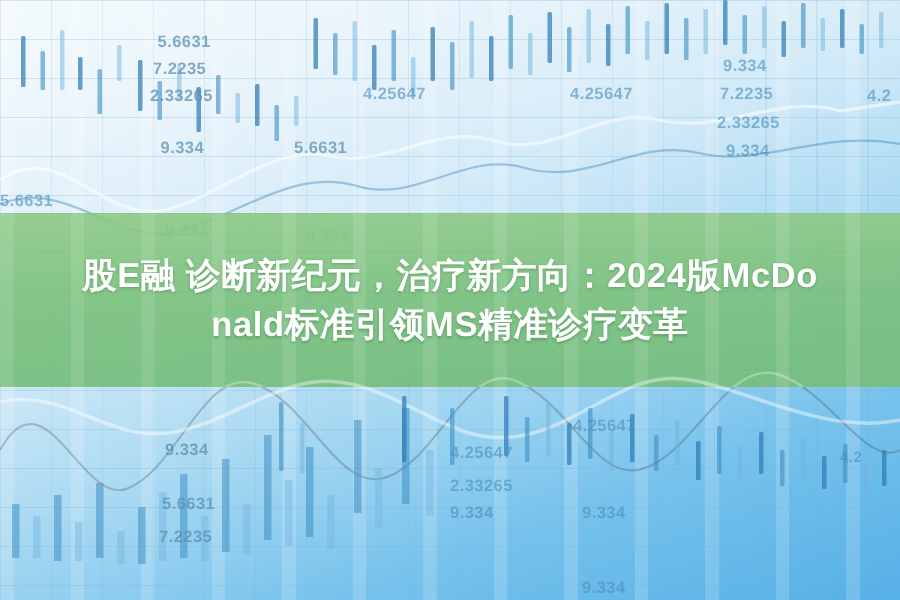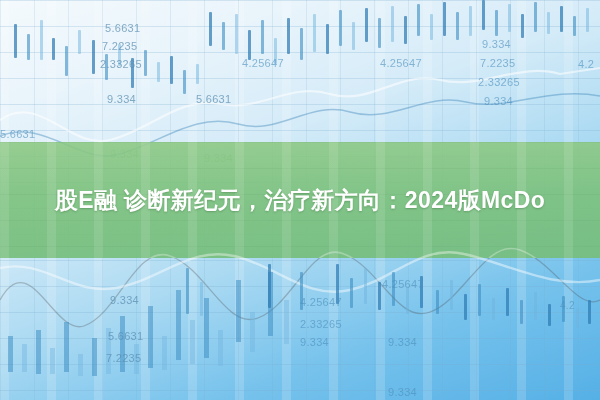--- a/index.html
+++ b/index.html
@@ -54,20 +54,21 @@
   .stick.lt{background:#6fb3dd;opacity:.5;}
   .bar{position:absolute;width:5px;background:#3f8fc4;opacity:.55;}
   .bar.lt{background:#74b6e0;opacity:.45;}
 
   
   .num{
     position:absolute;
     font-family:"Liberation Sans","DejaVu Sans",sans-serif;
     color:#5a8db0;opacity:.72;white-space:nowrap;
     letter-spacing:.3px;
+    font-weight:bold;
   }
   .num.s{font-size:10px;}
   .num.m{font-size:11px;}
   .num.onblue{color:#4d90bd;opacity:.62;}
   .num.ongreen{color:#5e9a6a;opacity:.45;}
   .num.big2{
     font-size:40px;font-weight:700;color:#8fc4e4;opacity:.34;letter-spacing:2px;
   }
 
   
@@ -260,16 +261,17 @@
     <div class="bandnoise"></div>
 
     <svg class="curve" style="top:-142px;" viewBox="0 0 600 400" preserveAspectRatio="none">
       <path d="M0,300 C30,246 54,336 84,326 C118,314 136,244 170,256 C206,268 226,330 258,318 C292,306 312,240 344,254 C380,268 398,324 430,312 C464,300 486,238 520,250 C554,262 578,312 600,300" fill="none" stroke="#ffffff" stroke-width="1.6" opacity=".32"></path>
       <path d="M0,268 C44,258 72,296 116,288 C160,280 190,246 234,256 C278,266 306,300 350,290 C394,280 420,244 464,254 C504,262 552,290 600,280" fill="none" stroke="#ffffff" stroke-width="2.4" opacity=".38"></path>
       <path d="M0,120 C40,92 70,150 110,140 C150,130 180,96 220,104 C260,112 290,82 330,94 C370,106 400,70 440,80 C480,90 520,62 560,74 L600,68" fill="none" stroke="#ffffff" stroke-width="2.0" opacity=".30"></path>
     </svg>
 
     <div id="title">
       <span class="ln">股E融 诊断新纪元，治疗新方向：2024版McDo</span>
+      <span class="ln">nald标准引领MS精准诊疗变革</span>
     </div>
   </div>
 
 </div>
 
 </body></html>

